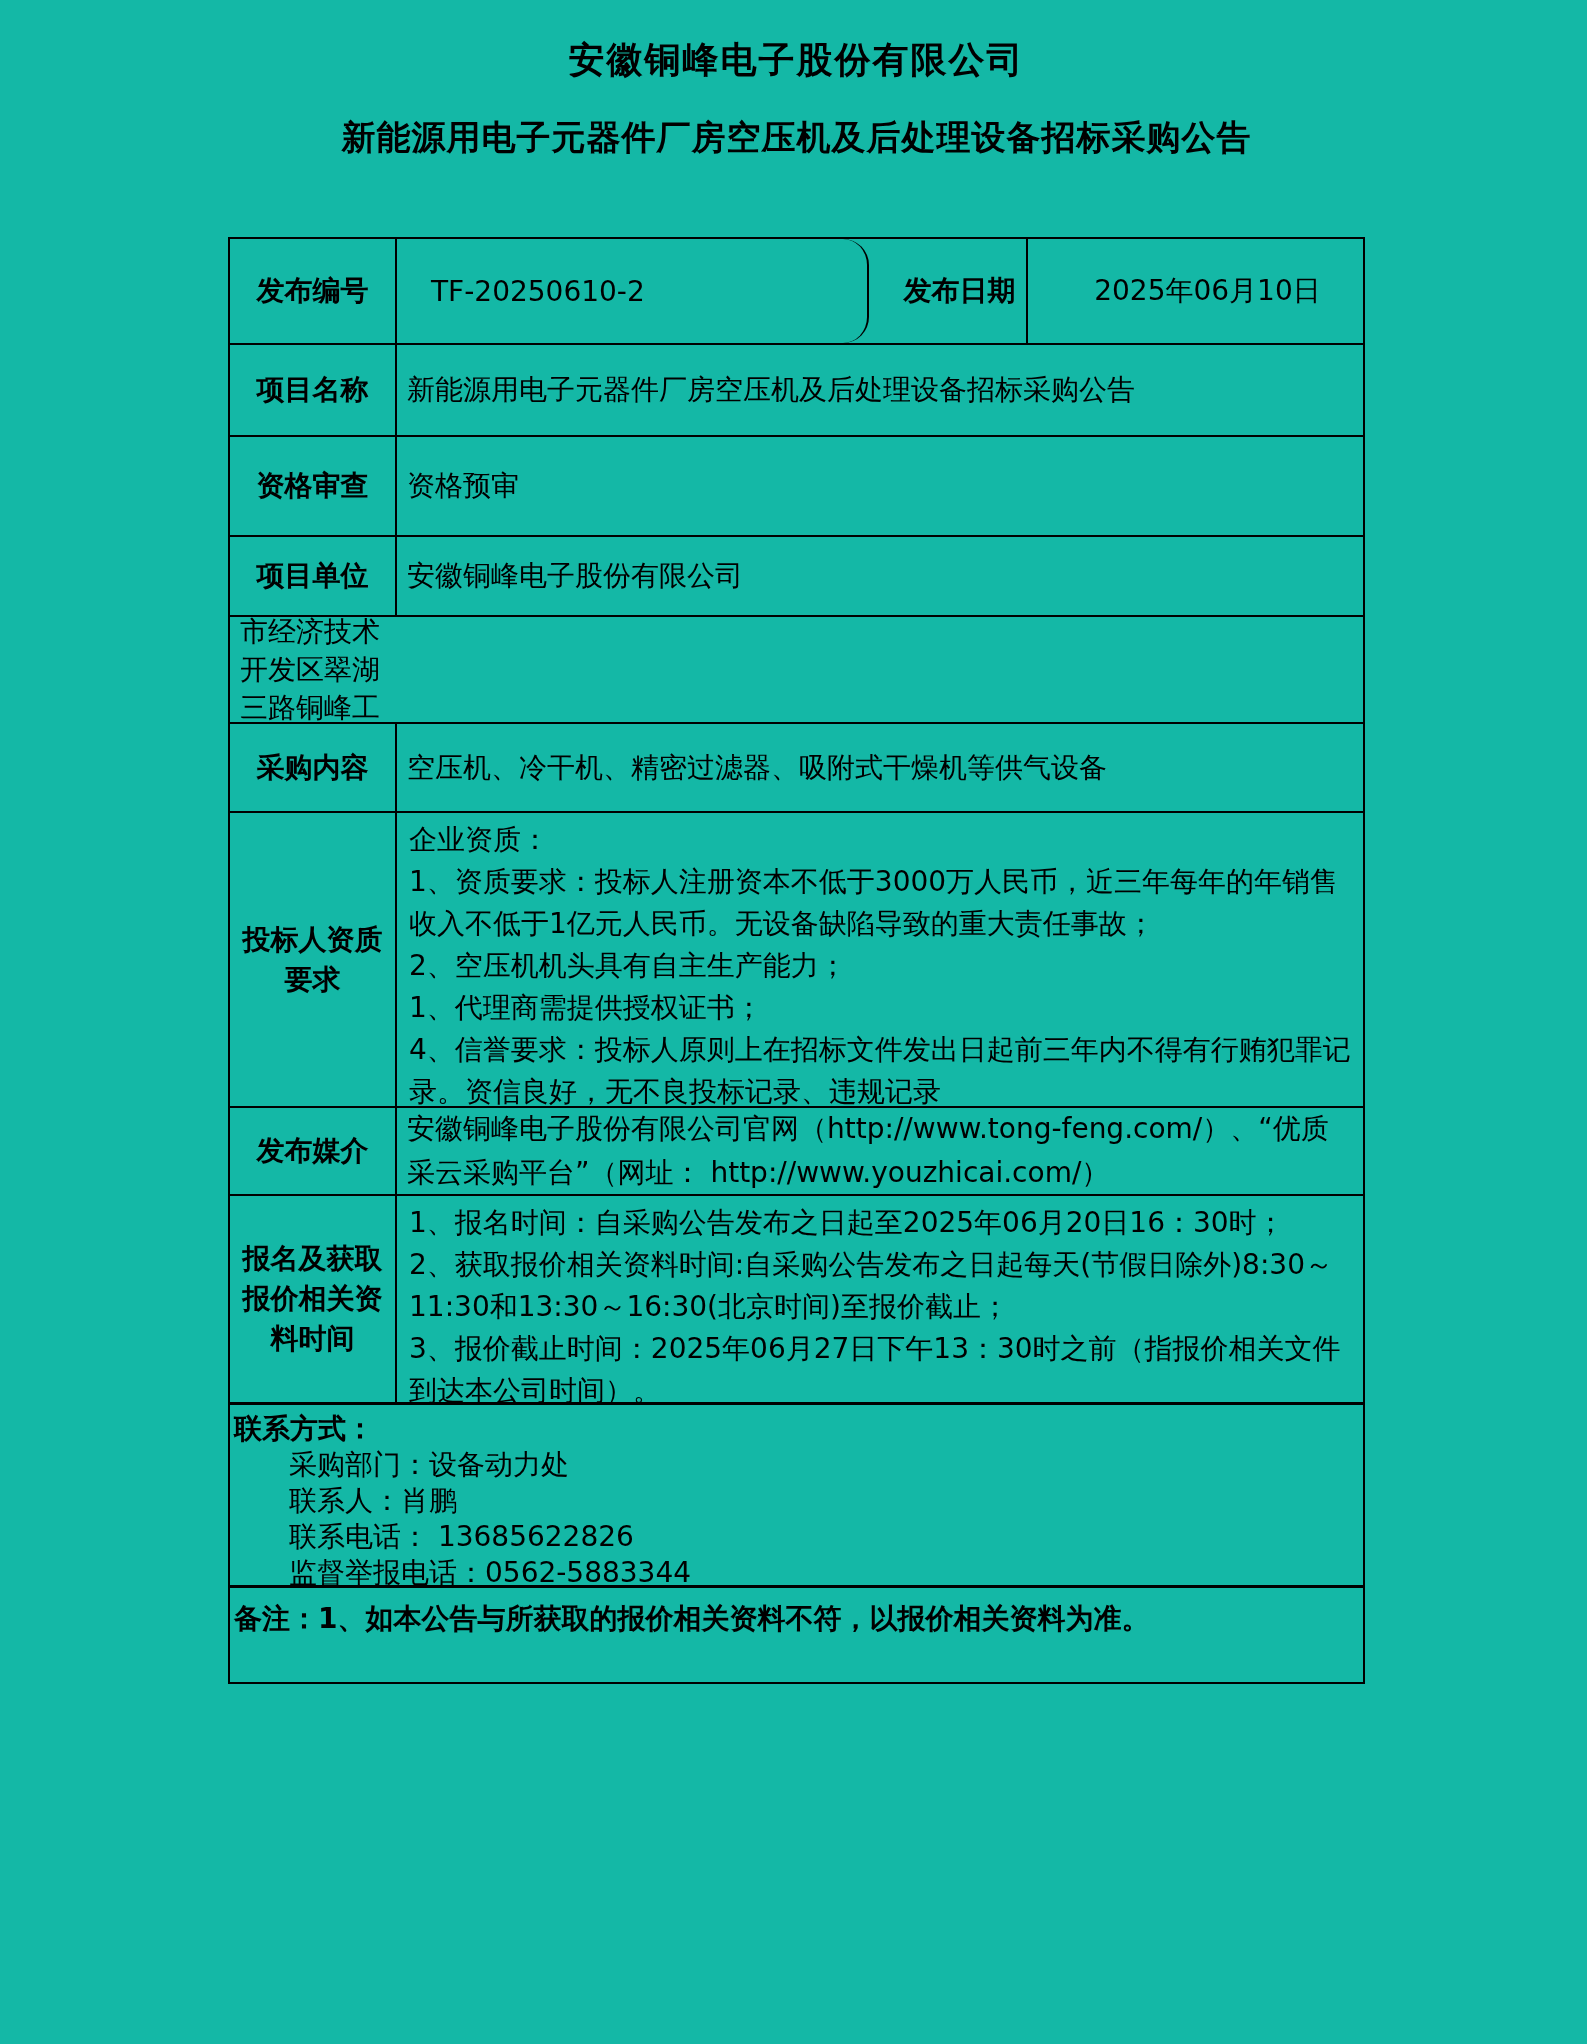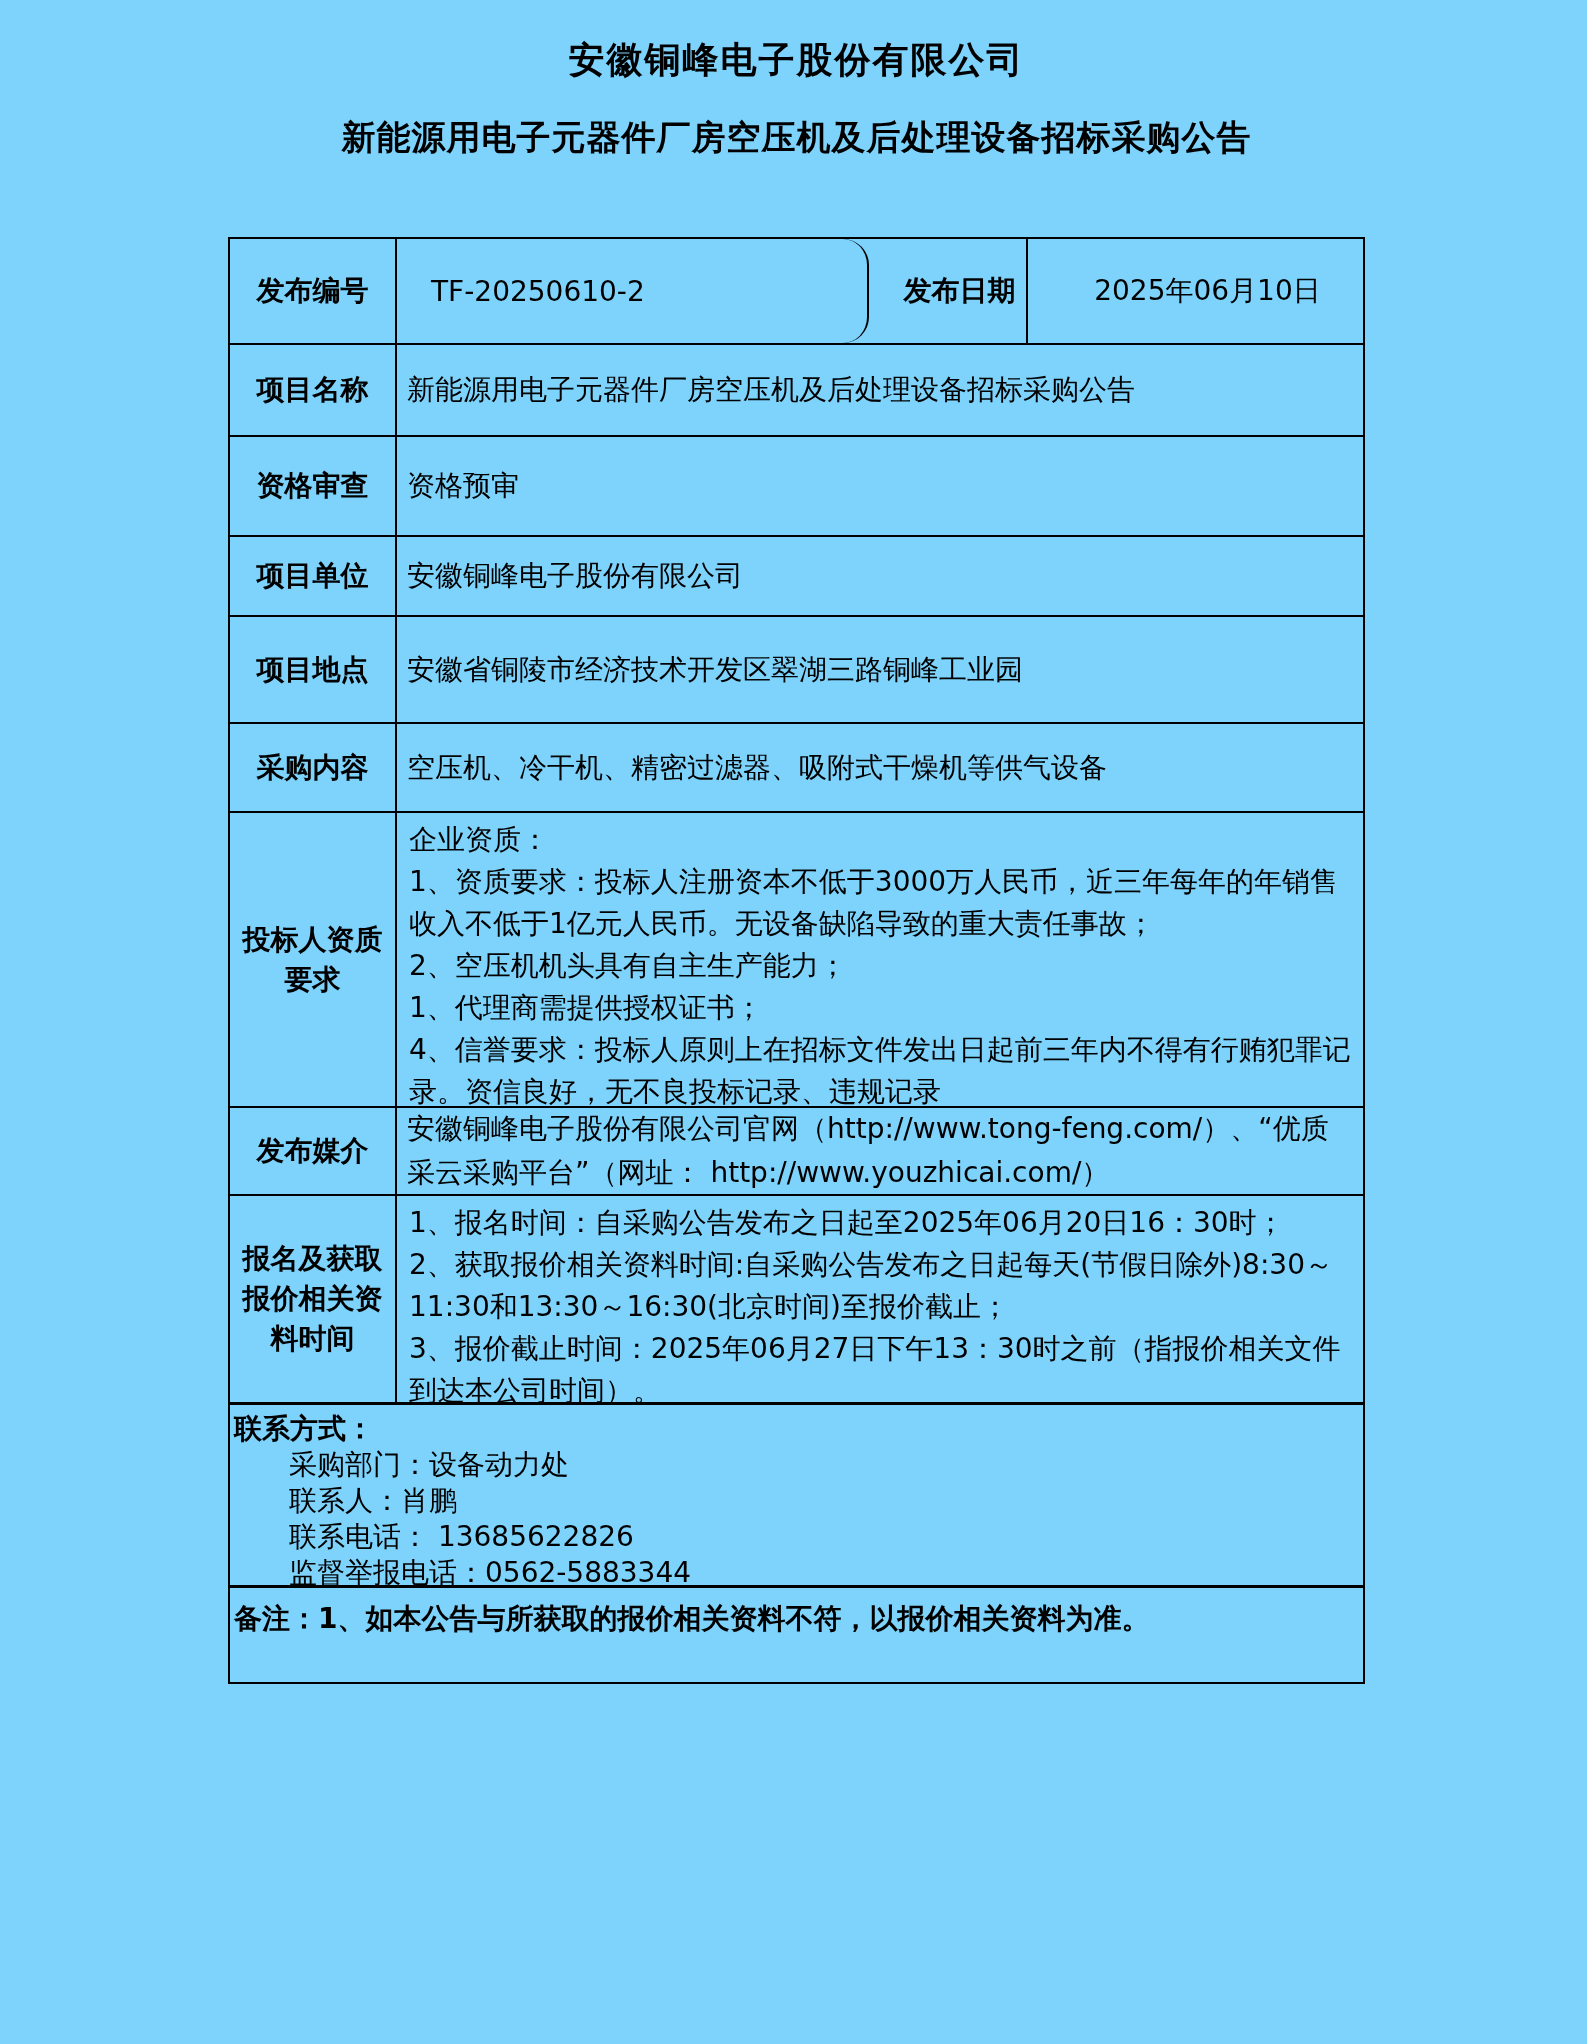--- a/index.html
+++ b/index.html
@@ -6,21 +6,21 @@
     margin: 0;
     padding: 0;
     background: #ffffff;
     color: #000000;
     font-family: "DejaVu Sans", sans-serif;
   }
   .page {
     position: relative;
     width: 1587px;
     height: 2044px;
-    background: #7dd3fc;
+    background: #14b8a6;
     overflow: hidden;
   }
   .headings {
     position: absolute;
     left: 228px;
     top: 36px;
     width: 1137px;
     text-align: center;
   }
   .doc-title {
@@ -137,21 +137,20 @@
       <div class="cell label">资格审查</div>
       <div class="cell value-left">资格预审</div>
     </div>
 
     <div class="row r-two h103">
       <div class="cell label">项目单位</div>
       <div class="cell value-left">安徽铜峰电子股份有限公司</div>
     </div>
 
     <div class="row r-two h107">
-      <div class="cell label">项目地点</div>
       <div class="cell value-left">安徽省铜陵市经济技术开发区翠湖三路铜峰工业园</div>
     </div>
 
     <div class="row r-two h85">
       <div class="cell label">采购内容</div>
       <div class="cell value-left">空压机、冷干机、精密过滤器、吸附式干燥机等供气设备</div>
     </div>
 
     <div class="row r-two h295">
       <div class="cell label">投标人资质要求</div>

